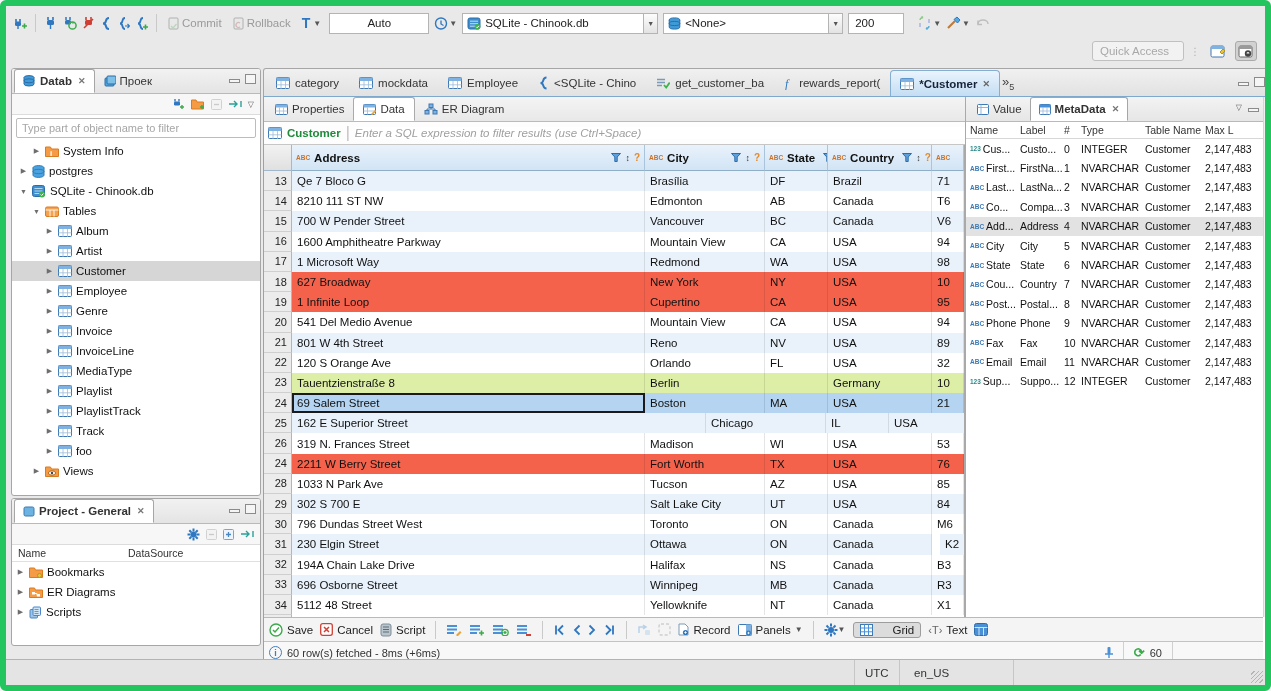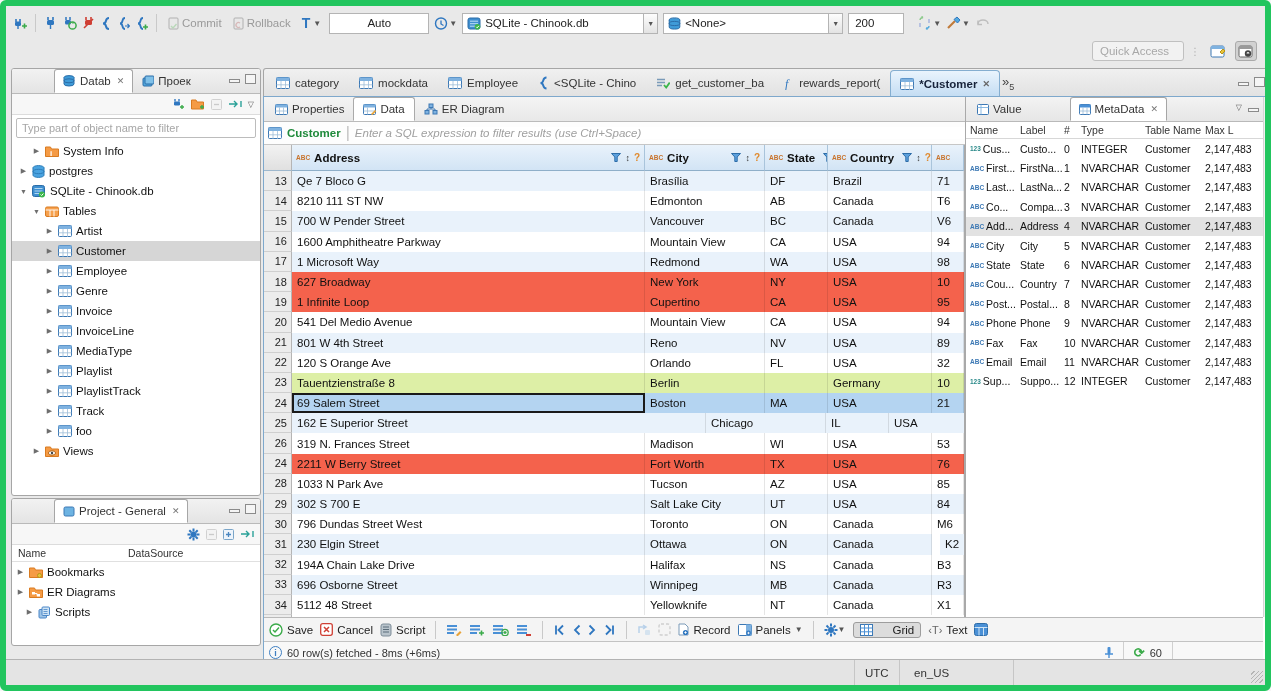--- a/index.html
+++ b/index.html
@@ -27,21 +27,21 @@
   .persp { width:22px; height:20px; border-radius:3px; display:flex; align-items:center; justify-content:center; }
   .persp.sel { background:#d2d2d2; border:1px solid #aaa; }
   .dots { color:#b0b0b0; font-size:10px; letter-spacing:1px; }
 
   
   .panel { position:absolute; background:#fff; border:1px solid #a6a6a6; border-radius:3px; overflow:hidden; }
   .view-tabs { height:25px; background:linear-gradient(#f2f2f2,#e4e4e4); border-bottom:1px solid #b9b9b9;
                display:flex; align-items:flex-end; padding-left:2px; position:relative; }
   .vtab { display:inline-flex; align-items:center; gap:4px; height:24px; padding:0 8px; font-size:11.5px;
           color:#333; border-radius:3px 3px 0 0; }
-  .vtab.active { background:#fff; border:1px solid #a6a6a6; border-bottom:1px solid #fff; font-weight:normal;margin-left:40px; }
+  .vtab.active { background:#fff; border:1px solid #a6a6a6; border-bottom:1px solid #fff; font-weight:bold; }
   .vtab .close { color:#777; font-size:9px; margin-left:2px; }
   .minmax { position:absolute; right:4px; top:5px; display:flex; gap:5px; }
   .mm { width:11px; height:10px; border:1px solid #8b8b8b; background:#f5f5f5; }
   .mm.min { height:4px; margin-top:5px; }
   .view-toolbar { height:21px; display:flex; align-items:center; justify-content:flex-end; gap:6px;
                   padding:0 6px; background:#f7f7f7; border-bottom:1px solid #dcdcdc; }
 
   
   .filter-input { margin:3px 4px; width:calc(100% - 8px); height:20px; border:1px solid #bcbcbc; border-radius:2px;
                   font-size:11px; padding:0 5px; color:#333; font-family:"Liberation Sans",sans-serif; }
@@ -405,20 +405,31 @@
         </div>
         <div class="tree-row" style="padding-left: 33px;">
           <span class="expander">▶</span>
           <span class="icn">
             <svg width="14" height="12">
               <rect x="0.5" y="0.5" width="13" height="11" rx="1" fill="#fff" stroke="#3c78b4"></rect>
               <rect x="0.5" y="0.5" width="13" height="3.5" fill="#7fb2e0"></rect>
               <path d="M5 4 v8 M9.5 4 v8 M0.5 7.8 h13" stroke="#9dbcd8" stroke-width="0.8"></path>
             </svg>
           </span>
+          <span class="lbl">Album</span>
+        </div>
+        <div class="tree-row" style="padding-left: 33px;">
+          <span class="expander">▶</span>
+          <span class="icn">
+            <svg width="14" height="12">
+              <rect x="0.5" y="0.5" width="13" height="11" rx="1" fill="#fff" stroke="#3c78b4"></rect>
+              <rect x="0.5" y="0.5" width="13" height="3.5" fill="#7fb2e0"></rect>
+              <path d="M5 4 v8 M9.5 4 v8 M0.5 7.8 h13" stroke="#9dbcd8" stroke-width="0.8"></path>
+            </svg>
+          </span>
           <span class="lbl">Artist</span>
         </div>
         <div class="tree-row sel" style="padding-left: 33px;">
           <span class="expander">▶</span>
           <span class="icn">
             <svg width="14" height="12">
               <rect x="0.5" y="0.5" width="13" height="11" rx="1" fill="#fff" stroke="#3c78b4"></rect>
               <rect x="0.5" y="0.5" width="13" height="3.5" fill="#7fb2e0"></rect>
               <path d="M5 4 v8 M9.5 4 v8 M0.5 7.8 h13" stroke="#9dbcd8" stroke-width="0.8"></path>
             </svg>
@@ -601,21 +612,21 @@
           <span class="icn">
             <svg width="14" height="11">
               <path d="M0.5 2 V10.5 H13.5 V3 H6.5 L5.5 1 H0.5 Z" fill="#f59b45" stroke="#d97b20"></path>
               <rect x="3" y="5" width="3" height="2.5" fill="#fff"></rect>
               <rect x="8" y="7" width="3" height="2.5" fill="#fff"></rect>
               <path d="M6 6.5 h2 v2" fill="none" stroke="#fff"></path>
             </svg>
           </span>
           <span>ER Diagrams</span>
         </div>
-        <div class="tree-row" style="padding-left: 13px;">
+        <div class="tree-row" style="padding-left: 4px;">
           <span class="expander">▶</span>
           <span class="icn">
             <svg width="13" height="13">
               <rect x="1" y="3.5" width="7.5" height="8.5" rx="1" fill="#9ec4e6" stroke="#4a86c8"></rect>
               <rect x="4" y="1" width="7.5" height="8.5" rx="1" fill="#cfe4f5" stroke="#4a86c8"></rect>
               <path d="M5.5 3.5 h4 M5.5 5.5 h4 M5.5 7.5 h4" stroke="#4a86c8" stroke-width="0.8"></path>
             </svg>
           </span>
           <span>Scripts</span>
         </div>

